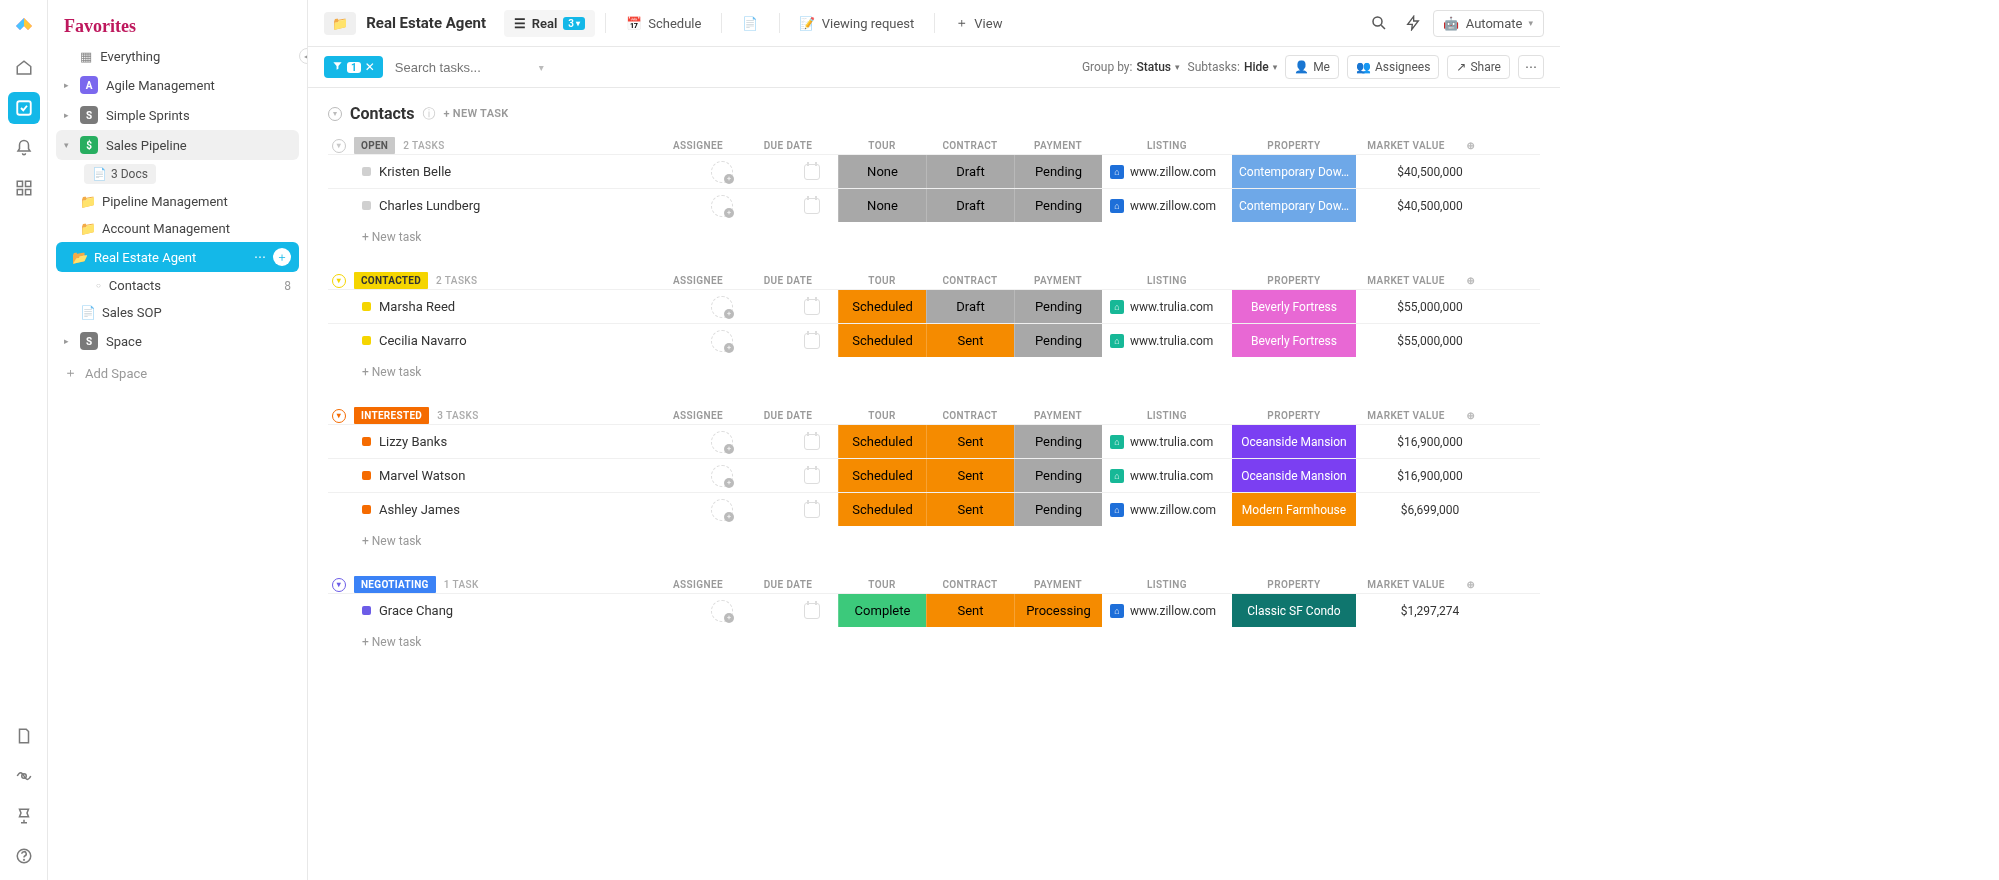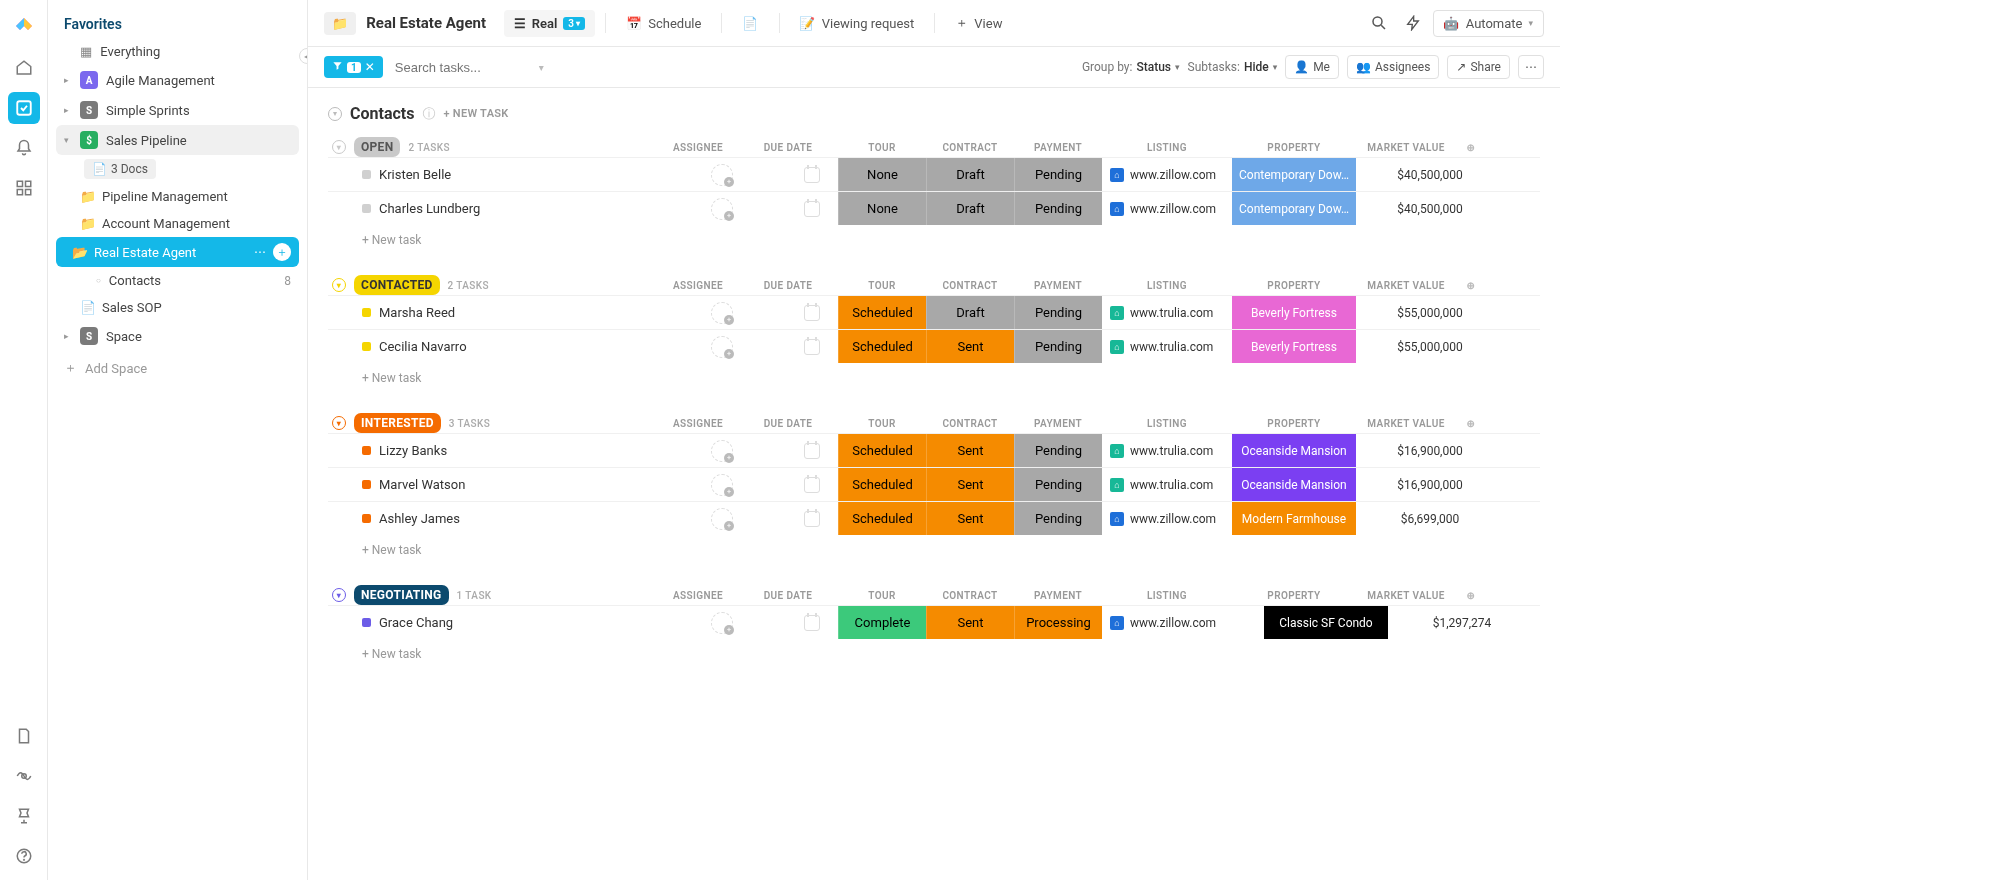--- a/index.html
+++ b/index.html
@@ -4,21 +4,21 @@
 <style>
 * { box-sizing: border-box; margin: 0; padding: 0; }
 body { font-family: -apple-system, BlinkMacSystemFont, "Segoe UI", Roboto, sans-serif; font-size: 13px; color: #333; background: #fff; overflow: hidden; }
 .app { display: flex; height: 880px; width: 1560px; }
 .rail { width: 48px; border-right: 1px solid #e8e8e8; display: flex; flex-direction: column; align-items: center; padding-top: 12px; }
 .rail-icon { width: 32px; height: 32px; display: flex; align-items: center; justify-content: center; margin-bottom: 8px; border-radius: 6px; cursor: pointer; color: #7a7a7a; }
 .rail-icon.active { background: #14b8e8; color: #fff; }
 .rail-spacer { flex: 1; }
 .logo { width: 24px; height: 24px; }
 .sidebar { width: 260px; border-right: 1px solid #e8e8e8; padding: 10px 0; overflow-y: auto; position: relative; }
-.sb-section-title { font-size: 14px; font-weight: 600; padding: 6px 16px; color: #0c4a6e; }
+.sb-section-title { font-size: 18px; font-weight: 600; padding: 6px 16px; color: #be185d; font-family: Liberation Serif, serif; }
 .sb-row { display: flex; align-items: center; padding: 6px 16px; cursor: pointer; color: #444; }
 .sb-row.active { background: #14b8e8; color: #fff; border-radius: 6px; margin: 0 8px; padding: 6px 8px; }
 .sb-row.selected { background: #f0f0f0; border-radius: 6px; margin: 0 8px; padding: 6px 8px; }
 .sb-caret { width: 12px; font-size: 9px; color: #999; margin-right: 4px; }
 .sb-badge { width: 18px; height: 18px; border-radius: 4px; display: flex; align-items: center; justify-content: center; font-size: 10px; font-weight: 700; color: #fff; margin-right: 8px; }
 .sb-badge.purple { background: #7b68ee; }
 .sb-badge.gray { background: #7a7a7a; }
 .sb-badge.green { background: #27ae60; }
 .sb-folder-icon { width: 14px; margin-right: 8px; }
 .sb-label { flex: 1; }
@@ -47,21 +47,21 @@
 .tl-opt { color: #777; font-size: 12px; display: flex; align-items: center; gap: 4px; cursor: pointer; }
 .tl-opt strong { color: #333; font-weight: 500; }
 .tl-btn { border: 1px solid #e0e0e0; border-radius: 4px; padding: 4px 8px; font-size: 12px; color: #555; display: flex; align-items: center; gap: 4px; cursor: pointer; }
 .content { flex: 1; overflow-y: auto; padding: 12px 20px 40px; }
 .list-title-row { display: flex; align-items: center; gap: 8px; padding: 4px 0 14px; }
 .list-title { font-size: 16px; font-weight: 700; }
 .new-task-link { color: #999; font-size: 11px; font-weight: 600; letter-spacing: 0.3px; cursor: pointer; }
 .group { margin-bottom: 28px; }
 .group-header { display: flex; align-items: center; font-size: 10px; font-weight: 600; color: #999; letter-spacing: 0.4px; text-transform: uppercase; }
 .gh-left { display: flex; align-items: center; gap: 8px; width: 330px; padding-left: 4px; }
-.status-pill { border-radius: 7px; padding: 3px 7px; font-size: 12px; font-weight: 700; letter-spacing: 0.3px; color: #fff; }
+.status-pill { border-radius: 1px; padding: 3px 7px; font-size: 10px; font-weight: 700; letter-spacing: 0.3px; color: #fff; }
 .gh-count { color: #aaa; font-size: 10px; font-weight: 500; }
 .col { text-align: center; }
 .col.assignee { width: 80px; }
 .col.due { width: 100px; }
 .col.tour, .col.contract, .col.payment { width: 88px; }
 .col.listing { width: 130px; }
 .col.property { width: 124px; }
 .col.value { width: 100px; }
 .col.plus { width: 30px; text-align: center; color: #bbb; cursor: pointer; }
 .task-row { display: flex; align-items: center; border-top: 1px solid #f0f0f0; height: 34px; font-size: 13px; }
@@ -523,21 +523,21 @@
       <div class="cell property" style="background:#f58b00;">Modern Farmhouse</div>
       <div class="cell value">$6,699,000</div>
       <div class="col plus"></div>
             </div>
             <div class="group-new-task">+ New task</div>
           </div>
           <div class="group">
             <div class="group-header">
     <div class="gh-left">
       <span class="chev-circle" style="border-color:#6c5ce7;color:#6c5ce7;">▾</span>
-      <span class="status-pill" style="background:#0c4a6e;color:#fff;">NEGOTIATING</span>
+      <span class="status-pill" style="background:#3b82f6;color:#fff;">NEGOTIATING</span>
       <span class="gh-count">1 TASK</span>
     </div>
     <div class="col assignee">ASSIGNEE</div>
     <div class="col due">DUE DATE</div>
     <div class="col tour">TOUR</div>
     <div class="col contract">CONTRACT</div>
     <div class="col payment">PAYMENT</div>
     <div class="col listing">LISTING</div>
     <div class="col property">PROPERTY</div>
     <div class="col value">MARKET VALUE</div>
@@ -554,21 +554,21 @@
       <div class="cell due">
                 <span class="cal-ph"></span>
               </div>
       <div class="cell-tag" style="background:#3cc97b;">Complete</div>
       <div class="cell-tag" style="background:#f58b00;">Sent</div>
       <div class="cell-tag" style="background:#f58b00;">Processing</div>
       <div class="cell listing">
         <span class="listing-icon" style="background:#1e6fd9;">⌂</span>
         <span>www.zillow.com</span>
       </div>
-      <div class="cell property" style="background:#000000;margin-left:32px;">Classic SF Condo</div>
+      <div class="cell property" style="background:#0f766e;">Classic SF Condo</div>
       <div class="cell value">$1,297,274</div>
       <div class="col plus"></div>
             </div>
             <div class="group-new-task">+ New task</div>
           </div>
         </div>
     </div>
   </div>
 </div>
 

